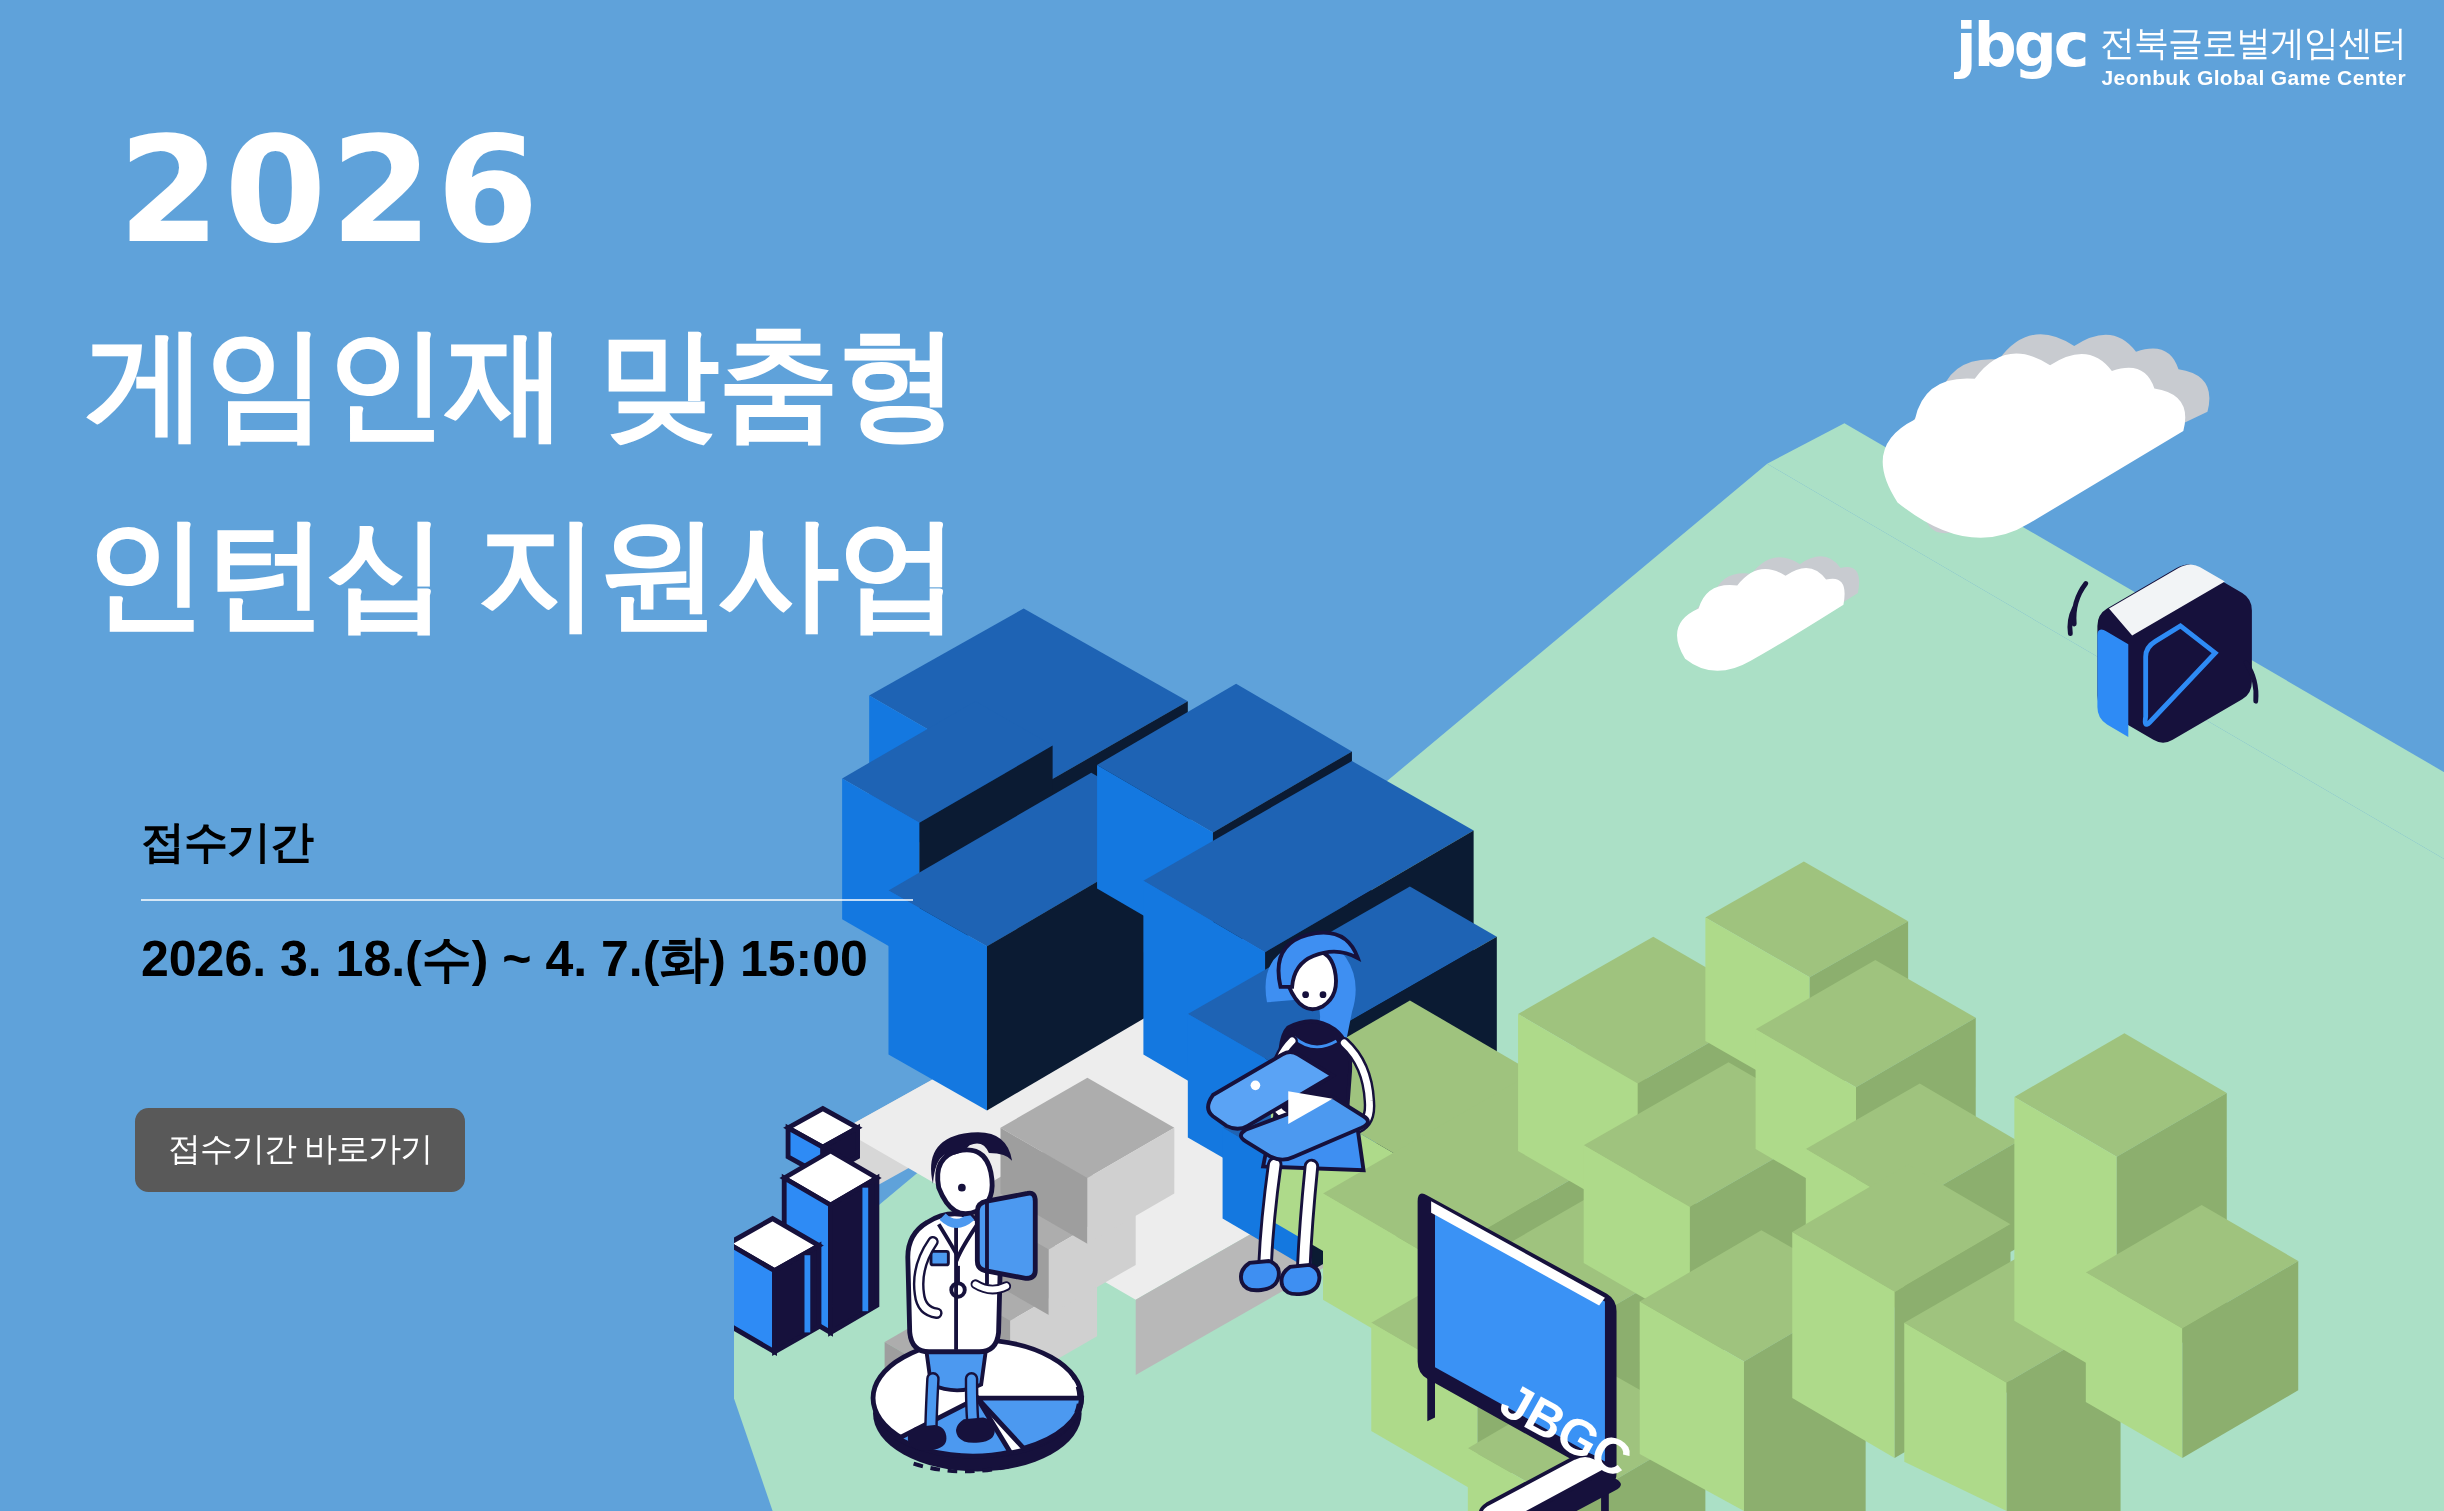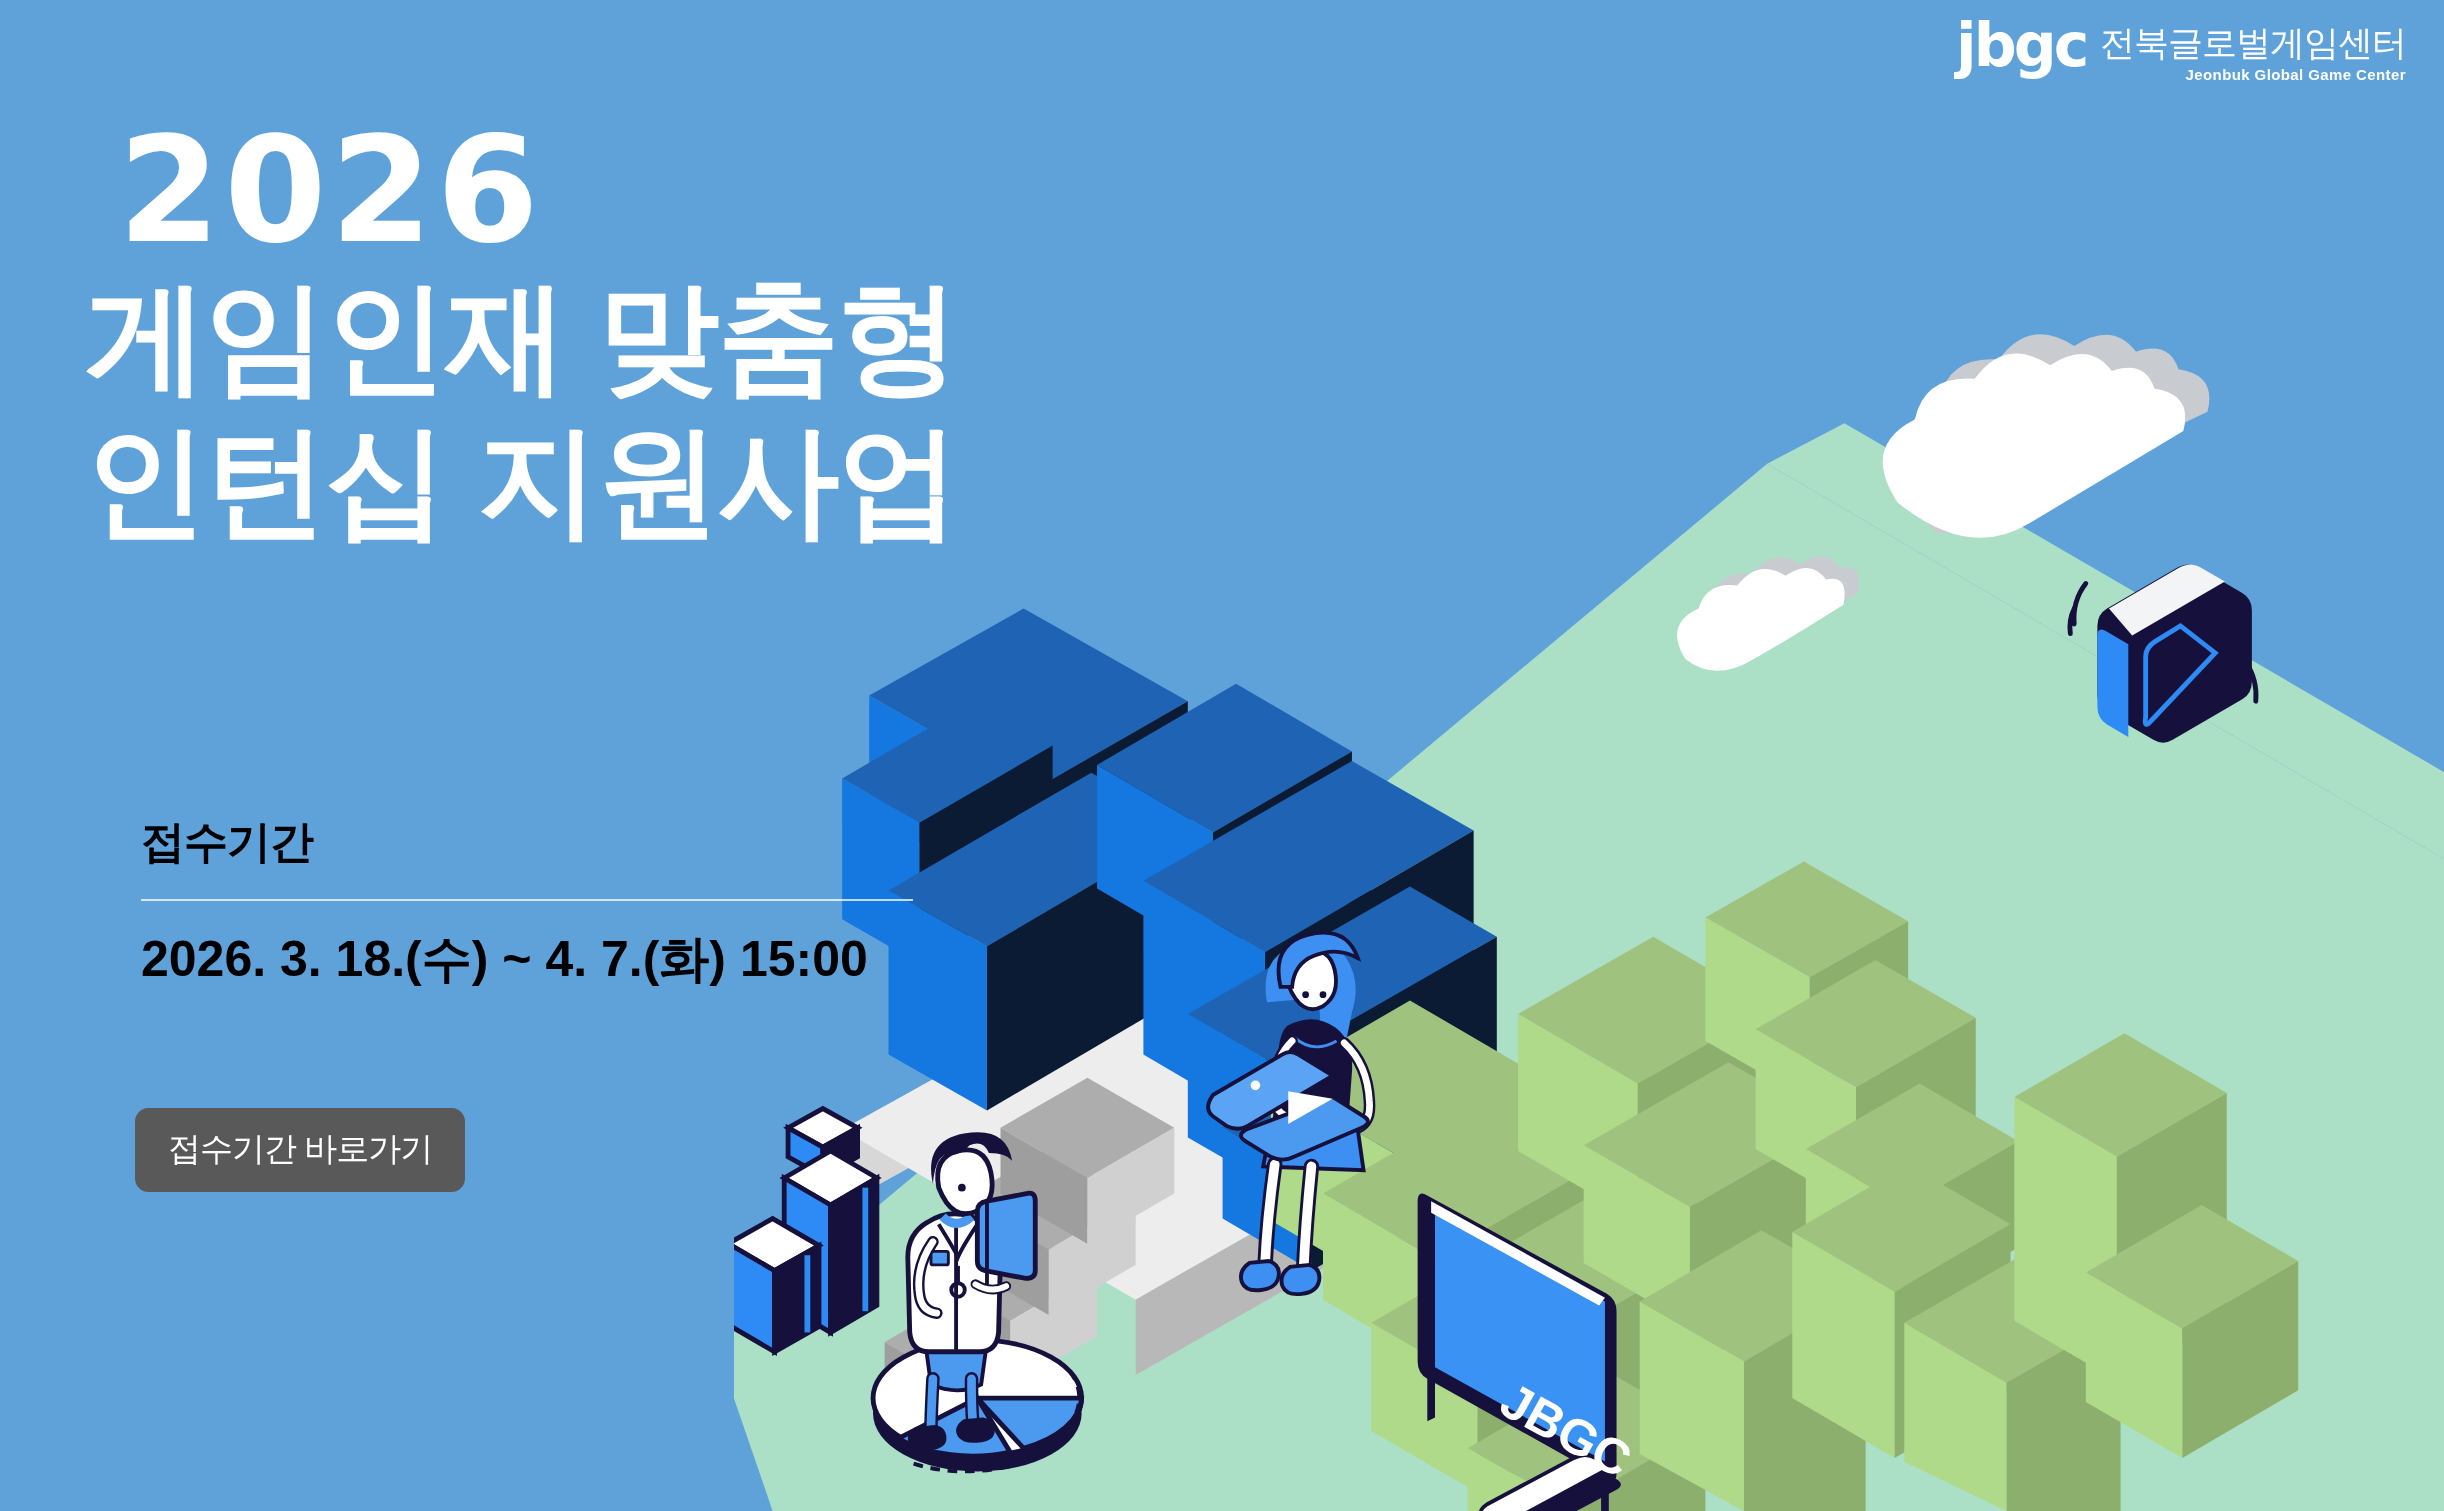--- a/index.html
+++ b/index.html
@@ -17,34 +17,35 @@
     display:flex;align-items:flex-start;gap:13.5px;
     color:#ffffff;
   }
   .logo-mark{
     font-family:"DejaVu Sans",sans-serif;
     font-size:60px;line-height:.95;font-weight:700;
     letter-spacing:-2.9px;
   }
   .logo-words{display:flex;flex-direction:column;align-items:flex-end;padding-top:7.7px;}
   .logo-kr{font-size:35px;font-weight:400;letter-spacing:-1px;line-height:1.05;}
-  .logo-en{font-size:15px;font-weight:700;letter-spacing:0.4px;margin-top:3.9px;}
+  .logo-en{font-size:21px;font-weight:700;letter-spacing:0.4px;margin-top:3.9px;}
 
   
   .headline{position:absolute;left:85px;top:116px;color:#ffffff;}
   .hl-year{
     font-size:147px;font-weight:900;line-height:1.02;
     letter-spacing:3.9px;
     font-family:"DejaVu Sans",sans-serif;
     margin-left:33px;
   }
   .hl-line{
     font-size:122px;font-weight:900;line-height:1.18;
     letter-spacing:-1.9px;
     white-space:nowrap;
+    margin-top:46px;
   }
 
   
   .datebox{position:absolute;left:141px;top:813px;width:772px;color:#000000;}
   .date-label{font-size:44px;font-weight:700;letter-spacing:-1px;}
   .date-rule{height:1.9px;background:rgba(255,255,255,.75);margin:27px 0 25px 0;width:772px;}
   .date-value{font-size:50px;font-weight:700;letter-spacing:0px;white-space:nowrap;}
 
   
   .cta{

